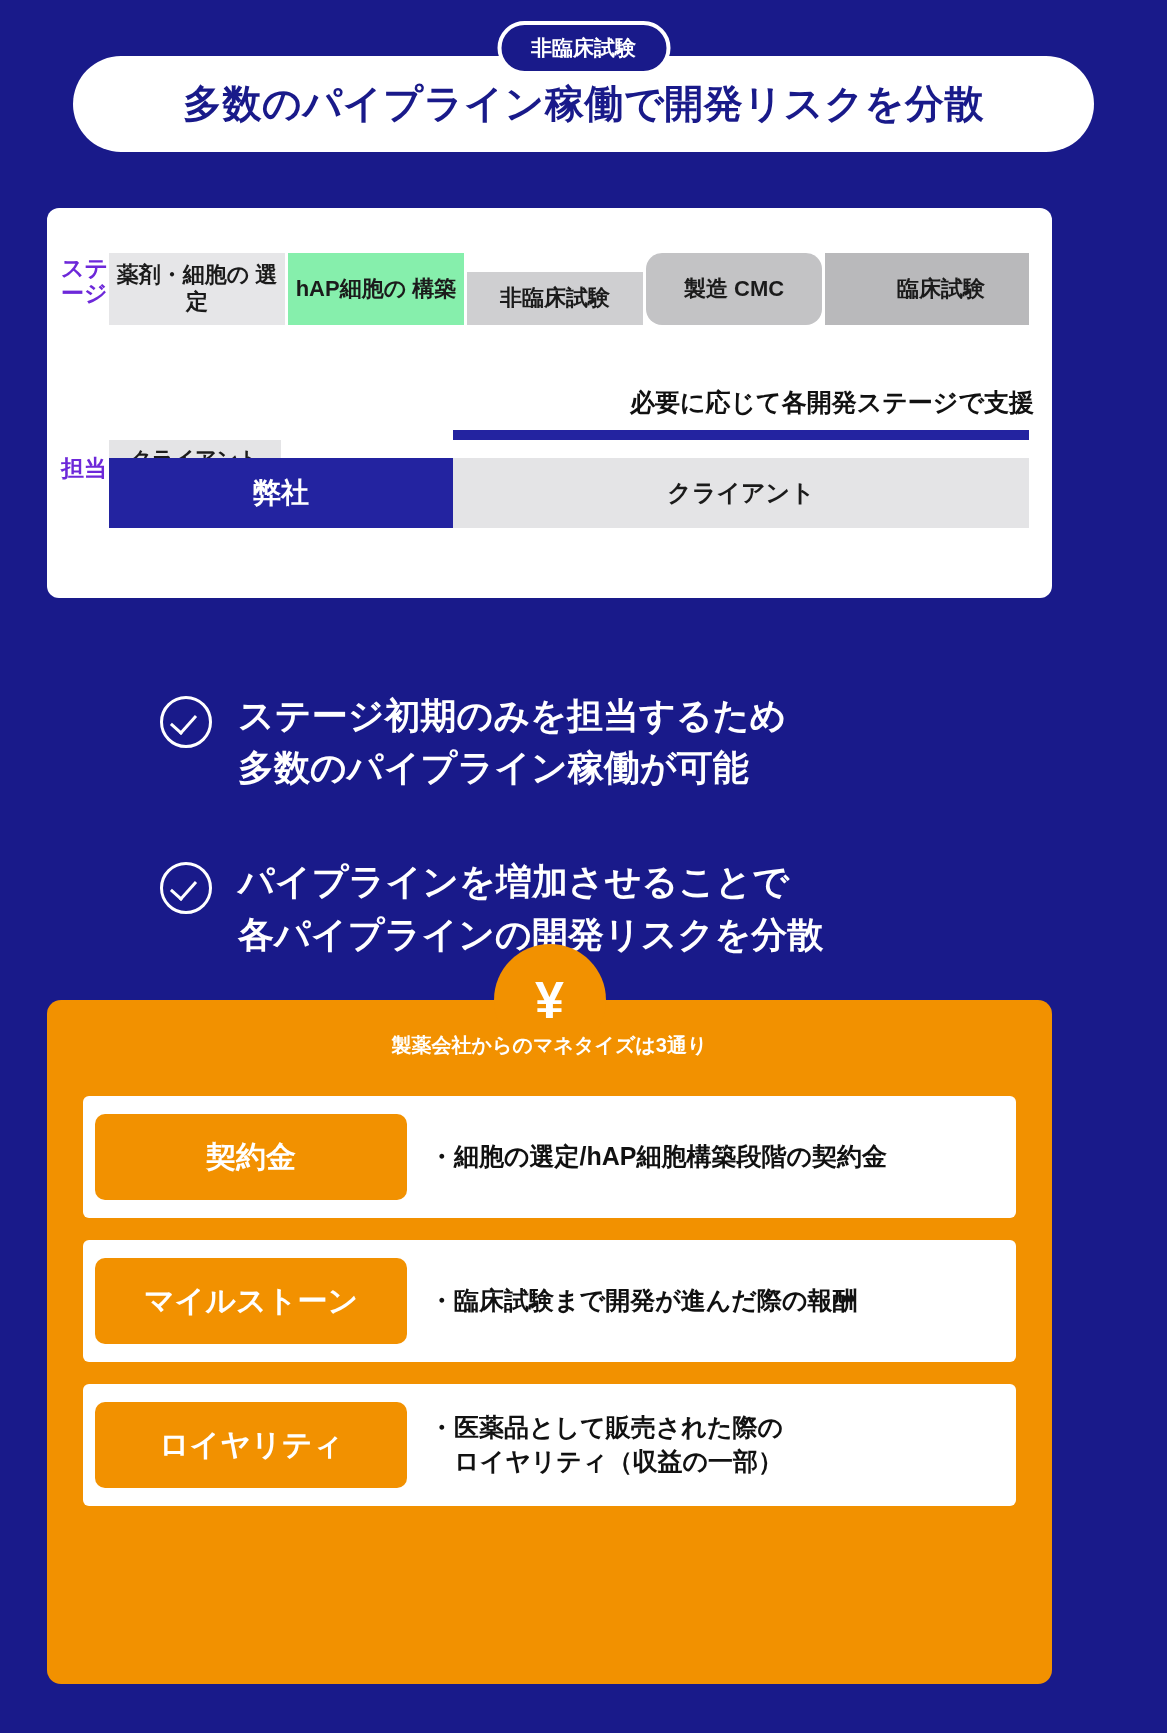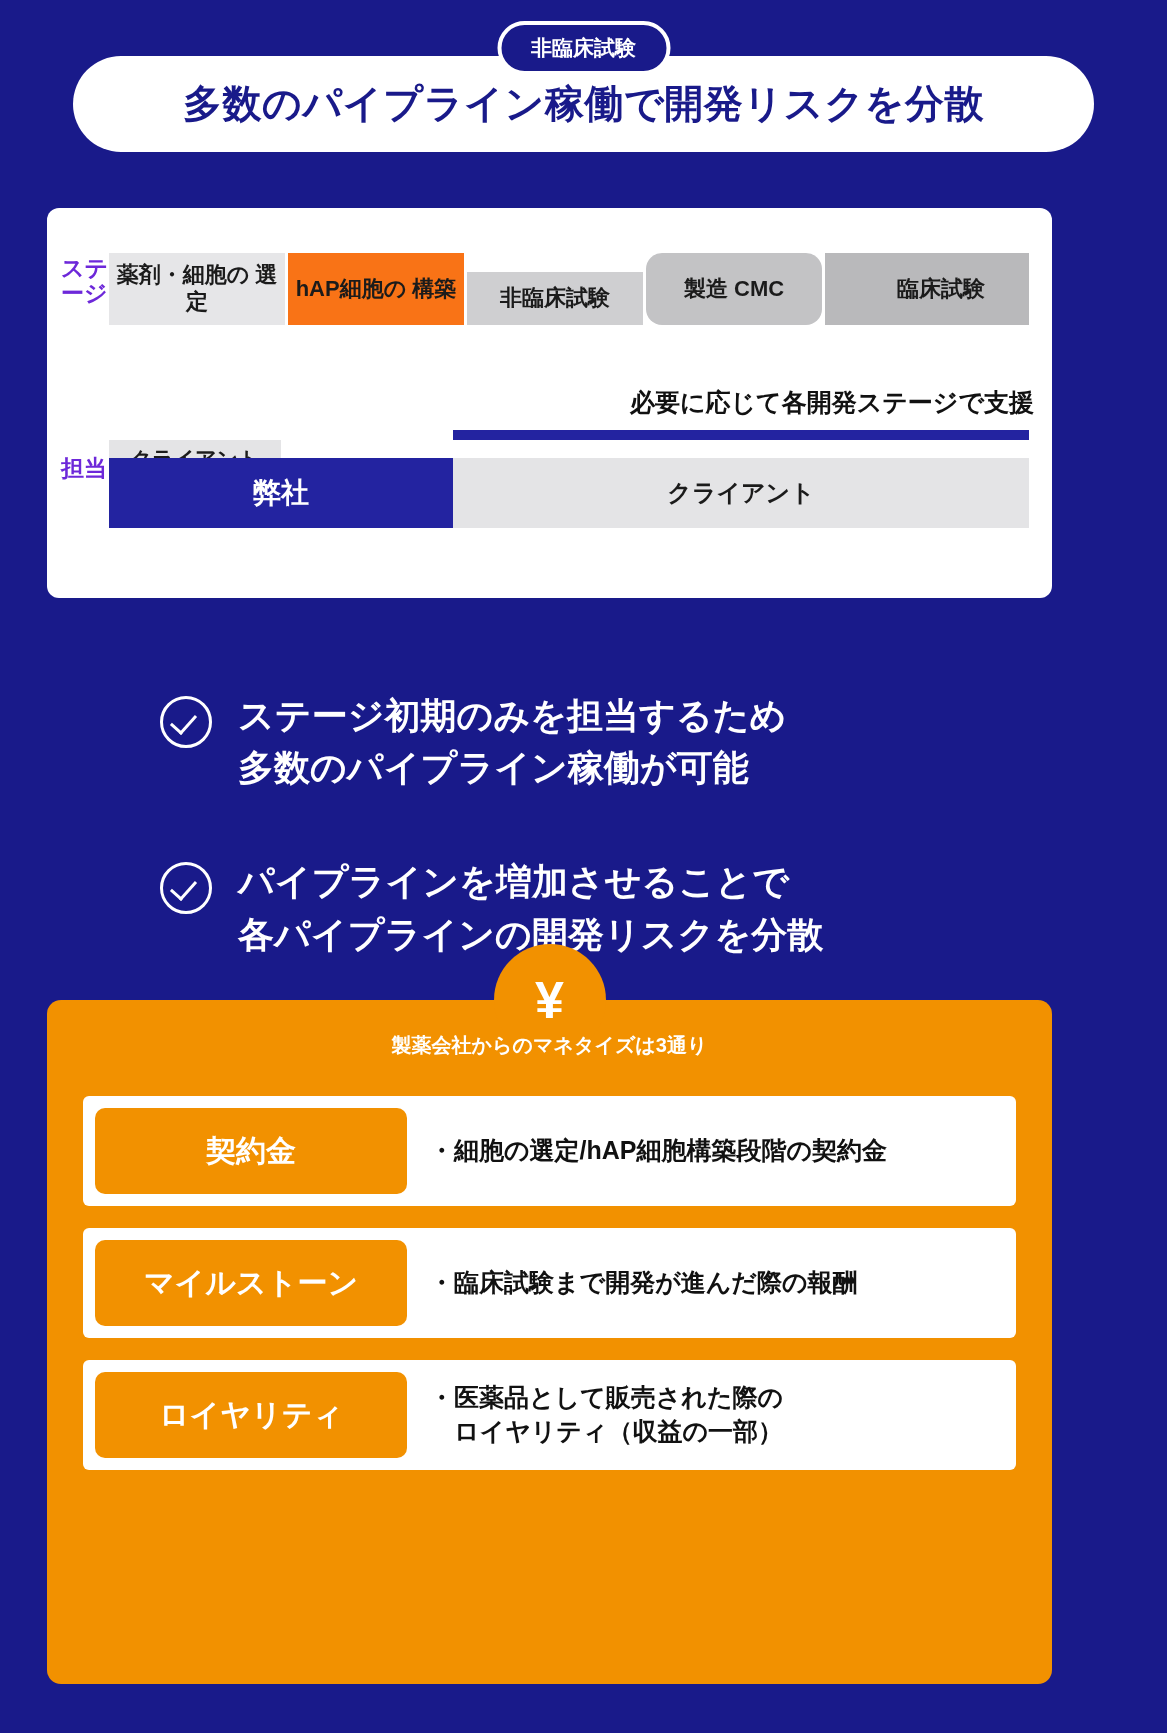--- a/index.html
+++ b/index.html
@@ -260,21 +260,21 @@
     top: 96px;
     right: 36px;
   }
   .money-row {
     background: #ffffff;
     border-radius: 6px;
     height: 110px;
     margin-bottom: 22px;
     display: flex;
     align-items: center;
-    padding: 0 12px;
+    padding: 6px 12px;
   }
   .money-chip {
     flex: 0 0 auto;
     width: 312px;
     height: 86px;
     background: #f29100;
     border-radius: 10px;
     display: flex;
     align-items: center;
     justify-content: center;
@@ -303,21 +303,21 @@
     <div class="badge">非臨床試験</div>
   </div>
 
   <div class="panel">
     <div class="row-label label-stage">ステージ</div>
     <div class="row-label label-owner">担当</div>
 
     <div class="stage-track">
       <div class="stage-cell" style="background: rgb(230, 230, 232);">薬剤・細胞の
 選定</div>
-      <div class="stage-cell" style="background: #f97316;">hAP細胞の
+      <div class="stage-cell" style="background: #86efac;">hAP細胞の
 構築</div>
       <div class="stage-cell" style="background: rgb(207, 207, 209); margin-top: 19px;">非臨床試験</div>
       <div class="stage-cell" style="background: rgb(195, 195, 197); border-radius: 16px;">製造
 CMC</div>
       <div class="stage-cell" style="background: rgb(185, 185, 187); padding-left: 28px;">臨床試験</div>
     </div>
 
     <div class="support-note">必要に応じて各開発ステージで支援</div>
     <div class="support-bar"></div>
 

